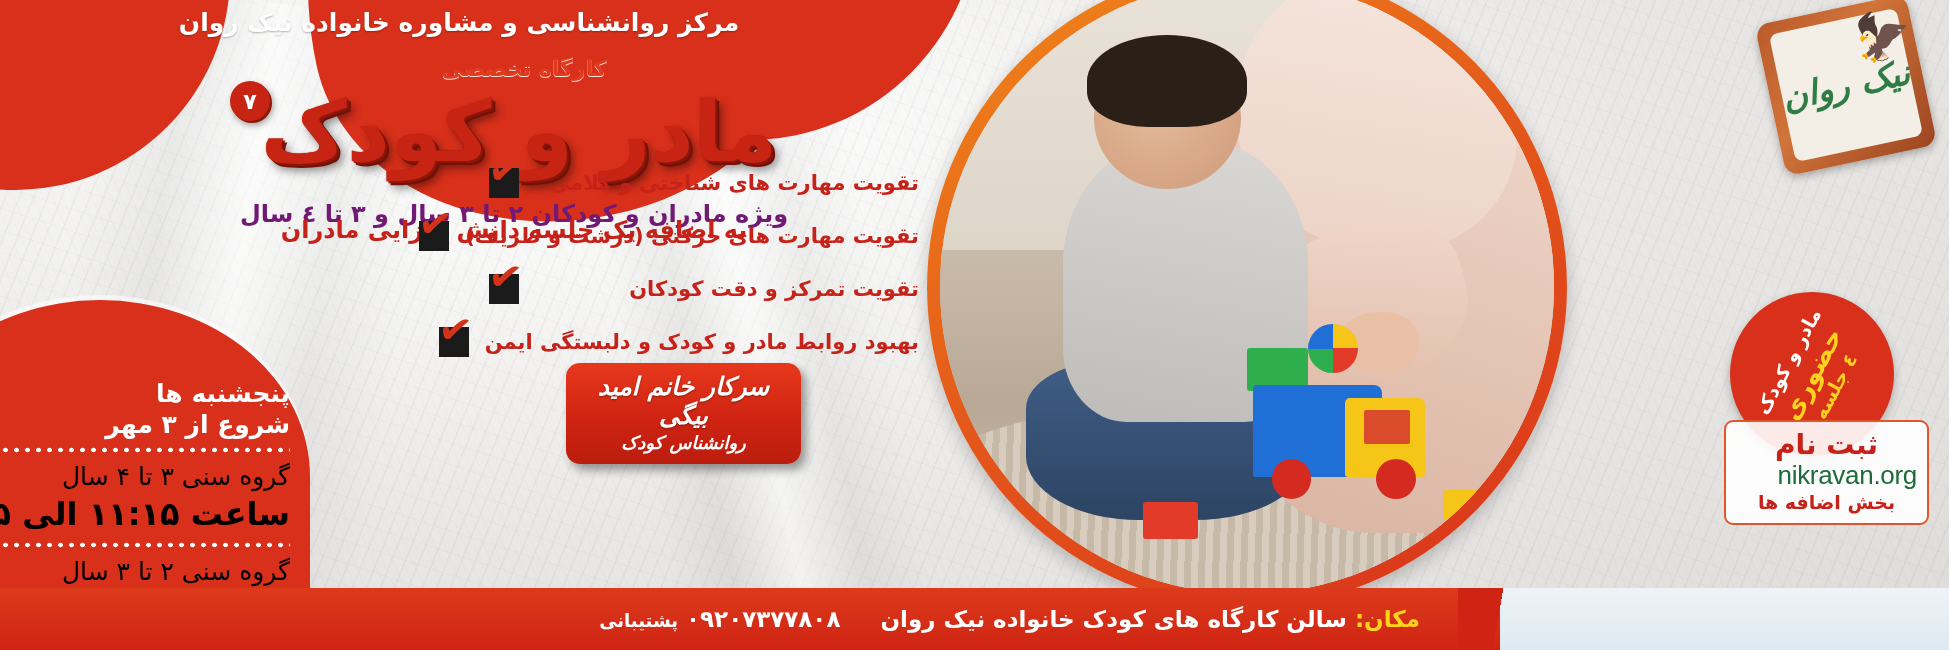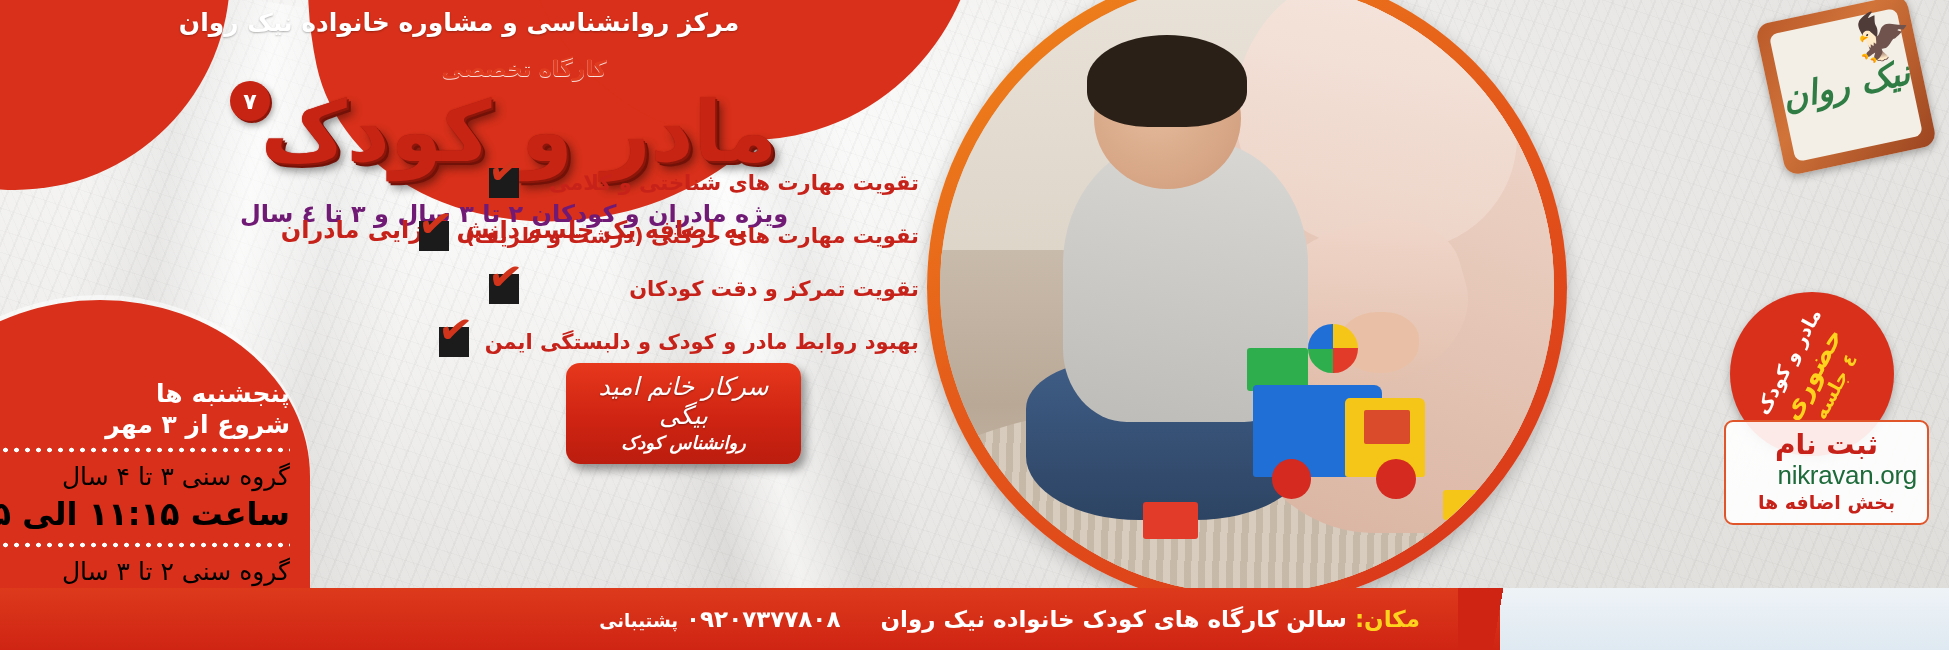--- a/index.html
+++ b/index.html
@@ -174,21 +174,21 @@
     width: 235px;
     padding: 9px 14px 11px;
     background: linear-gradient(180deg, #e7381c 0%, #cf2413 55%, #bb1d0e 100%);
     border-radius: 14px;
     box-shadow: 5px 6px 10px rgba(0,0,0,.38);
     text-align: center;
   }
   .presenter-name {
     color: #ffffff;
     font-size: 25px;
-    font-weight: normal;
+    font-weight: bold;
     font-style: italic;
     text-shadow: 0 1px 2px rgba(0,0,0,.35);
   }
   .presenter-role {
     color: #ffffff;
     font-size: 18px;
     font-weight: bold;
     font-style: italic;
     margin-top: 2px;
   }

